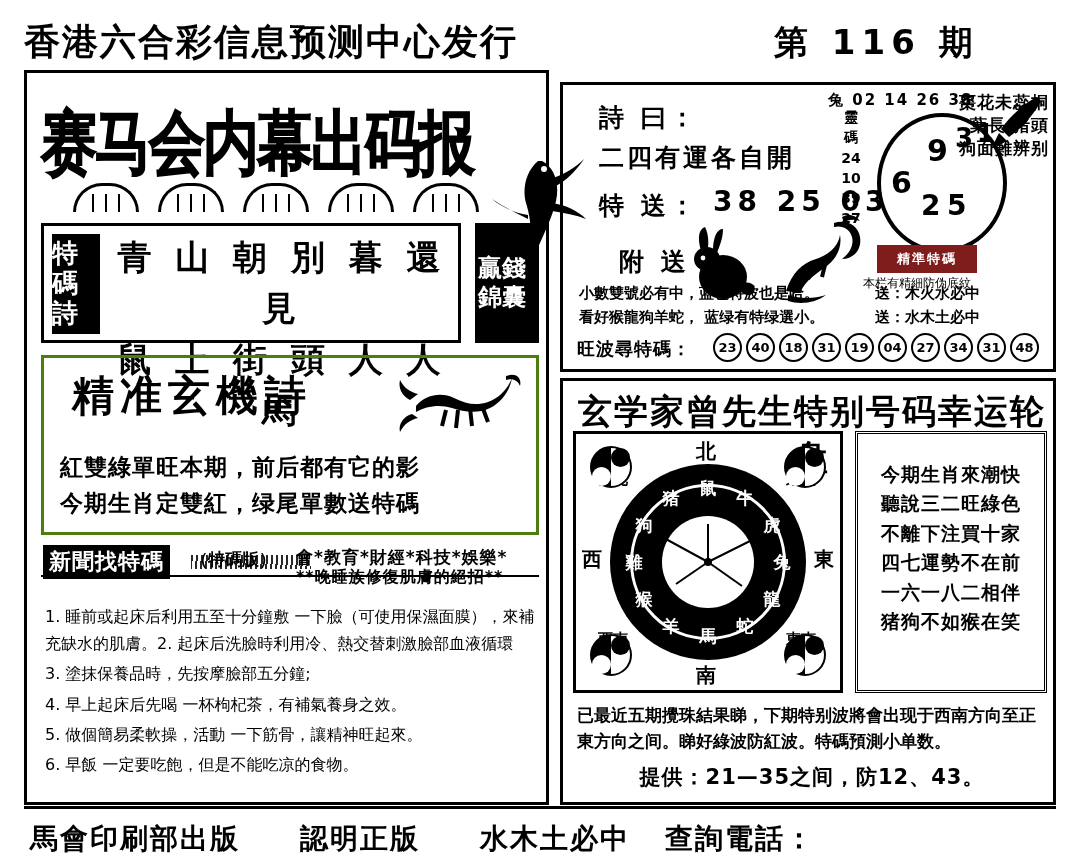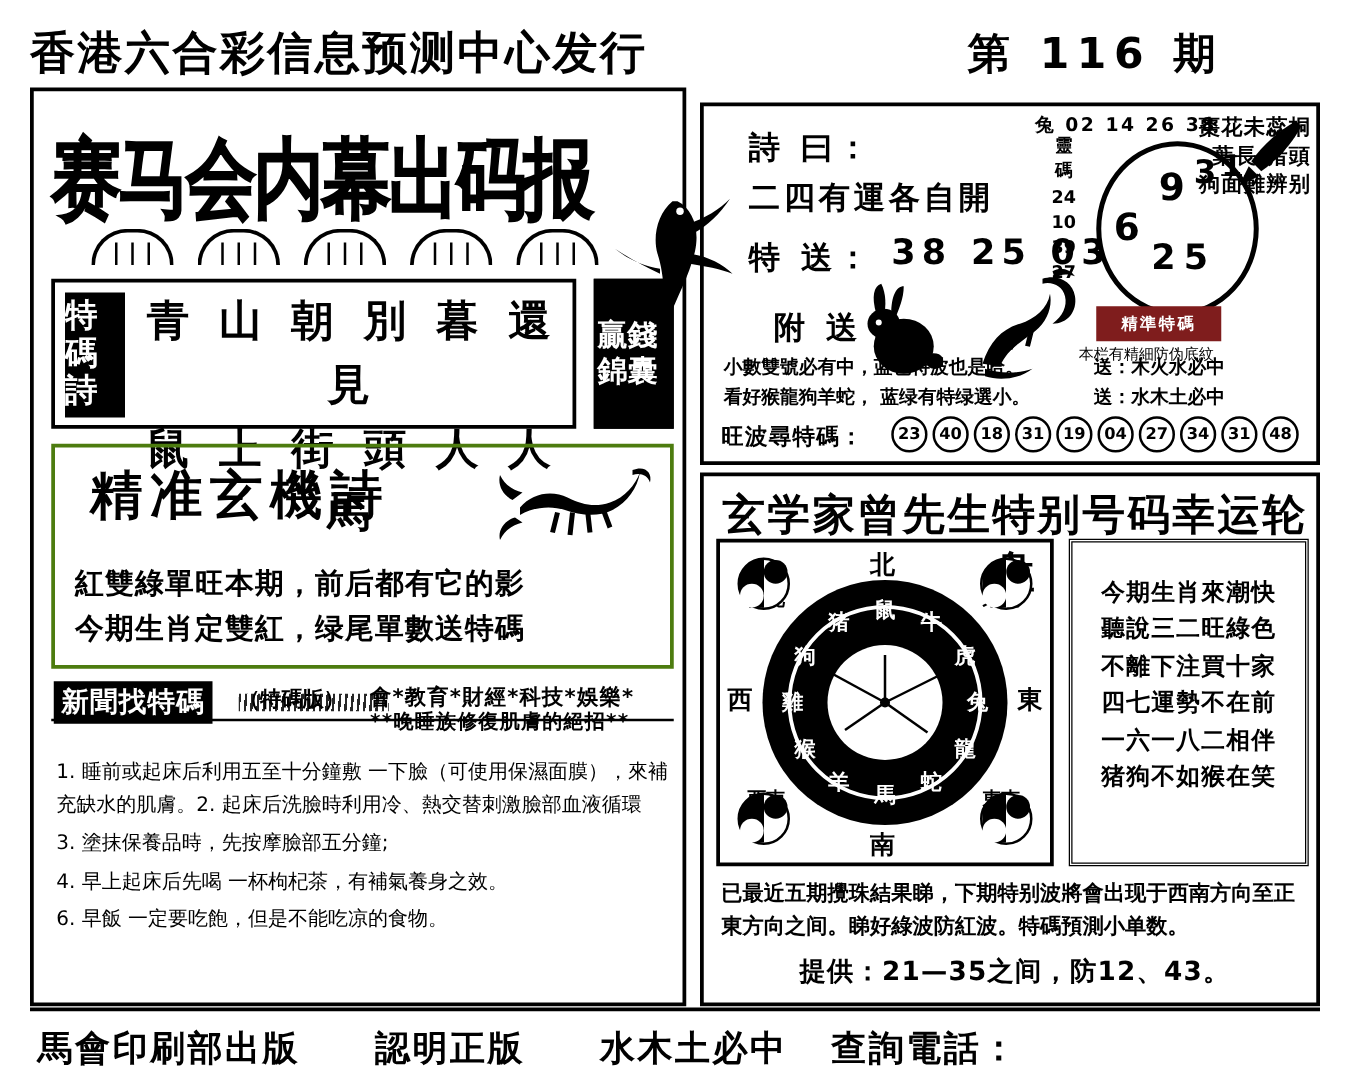--- a/index.html
+++ b/index.html
@@ -354,20 +354,21 @@
         <span class="nh1">新聞找特碼</span>
         <span class="nh2">（特碼版）</span>
         <span class="nh3">會*教育*財經*科技*娛樂*</span>
         <span class="nh4">**晚睡族修復肌膚的絕招**</span>
         <span class="scratch"></span>
       </div>
       <div class="news-body">
         <p>1. 睡前或起床后利用五至十分鐘敷 一下臉（可使用保濕面膜），來補充缺水的肌膚。2. 起床后洗臉時利用冷、熱交替刺激臉部血液循環</p>
         <p>3. 塗抹保養品時，先按摩臉部五分鐘;</p>
         <p>4. 早上起床后先喝 一杯枸杞茶，有補氣養身之效。</p>
+        <p>5. 做個簡易柔軟操，活動 一下筋骨，讓精神旺起來。</p>
         <p>6. 早飯 一定要吃飽，但是不能吃凉的食物。</p>
       </div>
     </div>
   </div>
 
   <div class="rtop">
     <div class="rt-label poem-say">詩 曰：</div>
     <div class="rt-label poem-say2">二四有運各自開</div>
     <div class="rt-label tesong">特 送：</div>
     <div class="rt-label tesong-val" style="left:150px">38  25  03</div>

